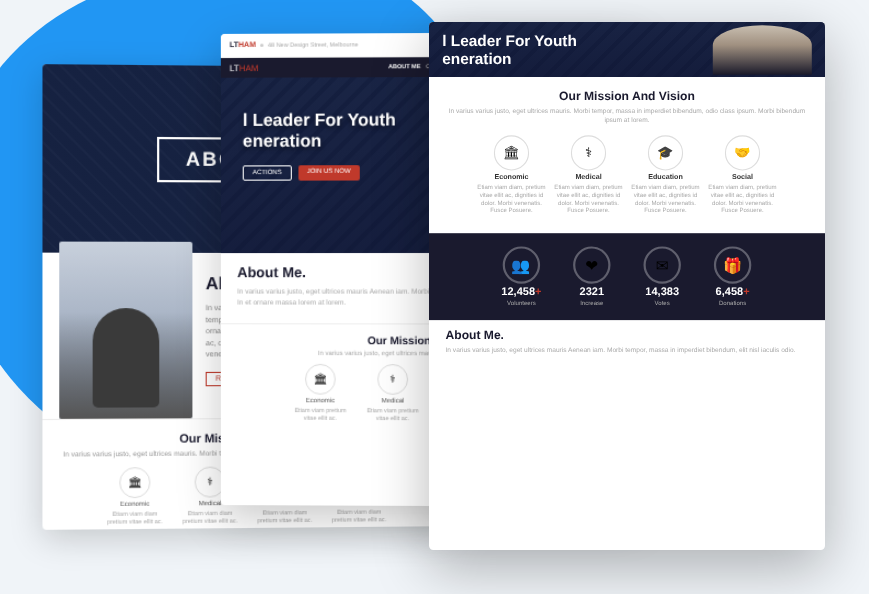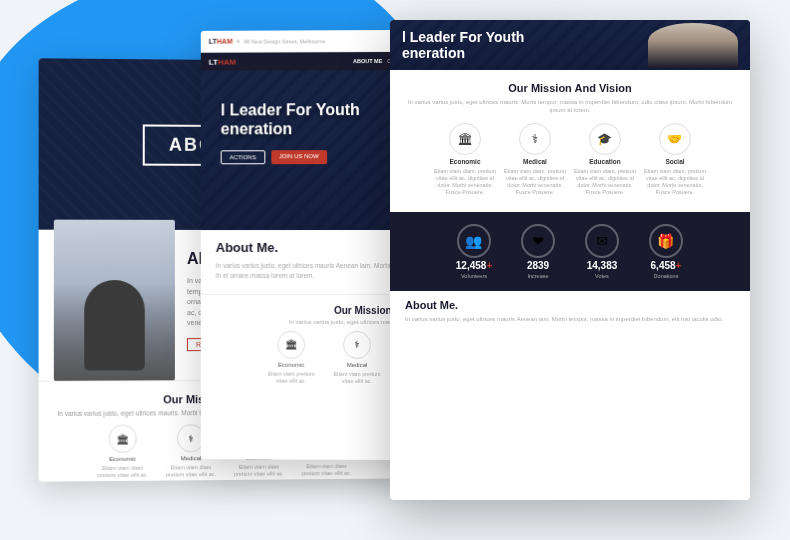--- a/index.html
+++ b/index.html
@@ -240,21 +240,21 @@
       width: 100%;
       height: 18px;
       background: #1a1a2e;
       display: flex;
       align-items: center;
       padding: 0 8px;
       gap: 6px;
     }
     .menubar-logo {
       font-size: 8px;
-      font-weight: 700;
+      font-weight: 400;
       color: #fff;
     }
     .menubar-logo span { color: #c0392b; }
     .menubar-items {
       display: flex;
       gap: 5px;
       margin-left: auto;
     }
     .menubar-item {
       font-size: 5.5px;
@@ -657,21 +657,21 @@
       </div>
     </div>
     <div class="card-front-stats">
       <div class="stat-item">
         <div class="stat-icon-circle">👥</div>
         <div class="stat-number">12,458<span>+</span></div>
         <div class="stat-label">Volunteers</div>
       </div>
       <div class="stat-item">
         <div class="stat-icon-circle">❤</div>
-        <div class="stat-number">2839</div>
+        <div class="stat-number">2321</div>
         <div class="stat-label">Increase</div>
       </div>
       <div class="stat-item">
         <div class="stat-icon-circle">✉</div>
         <div class="stat-number">14,383</div>
         <div class="stat-label">Votes</div>
       </div>
       <div class="stat-item">
         <div class="stat-icon-circle">🎁</div>
         <div class="stat-number">6,458<span>+</span></div>

